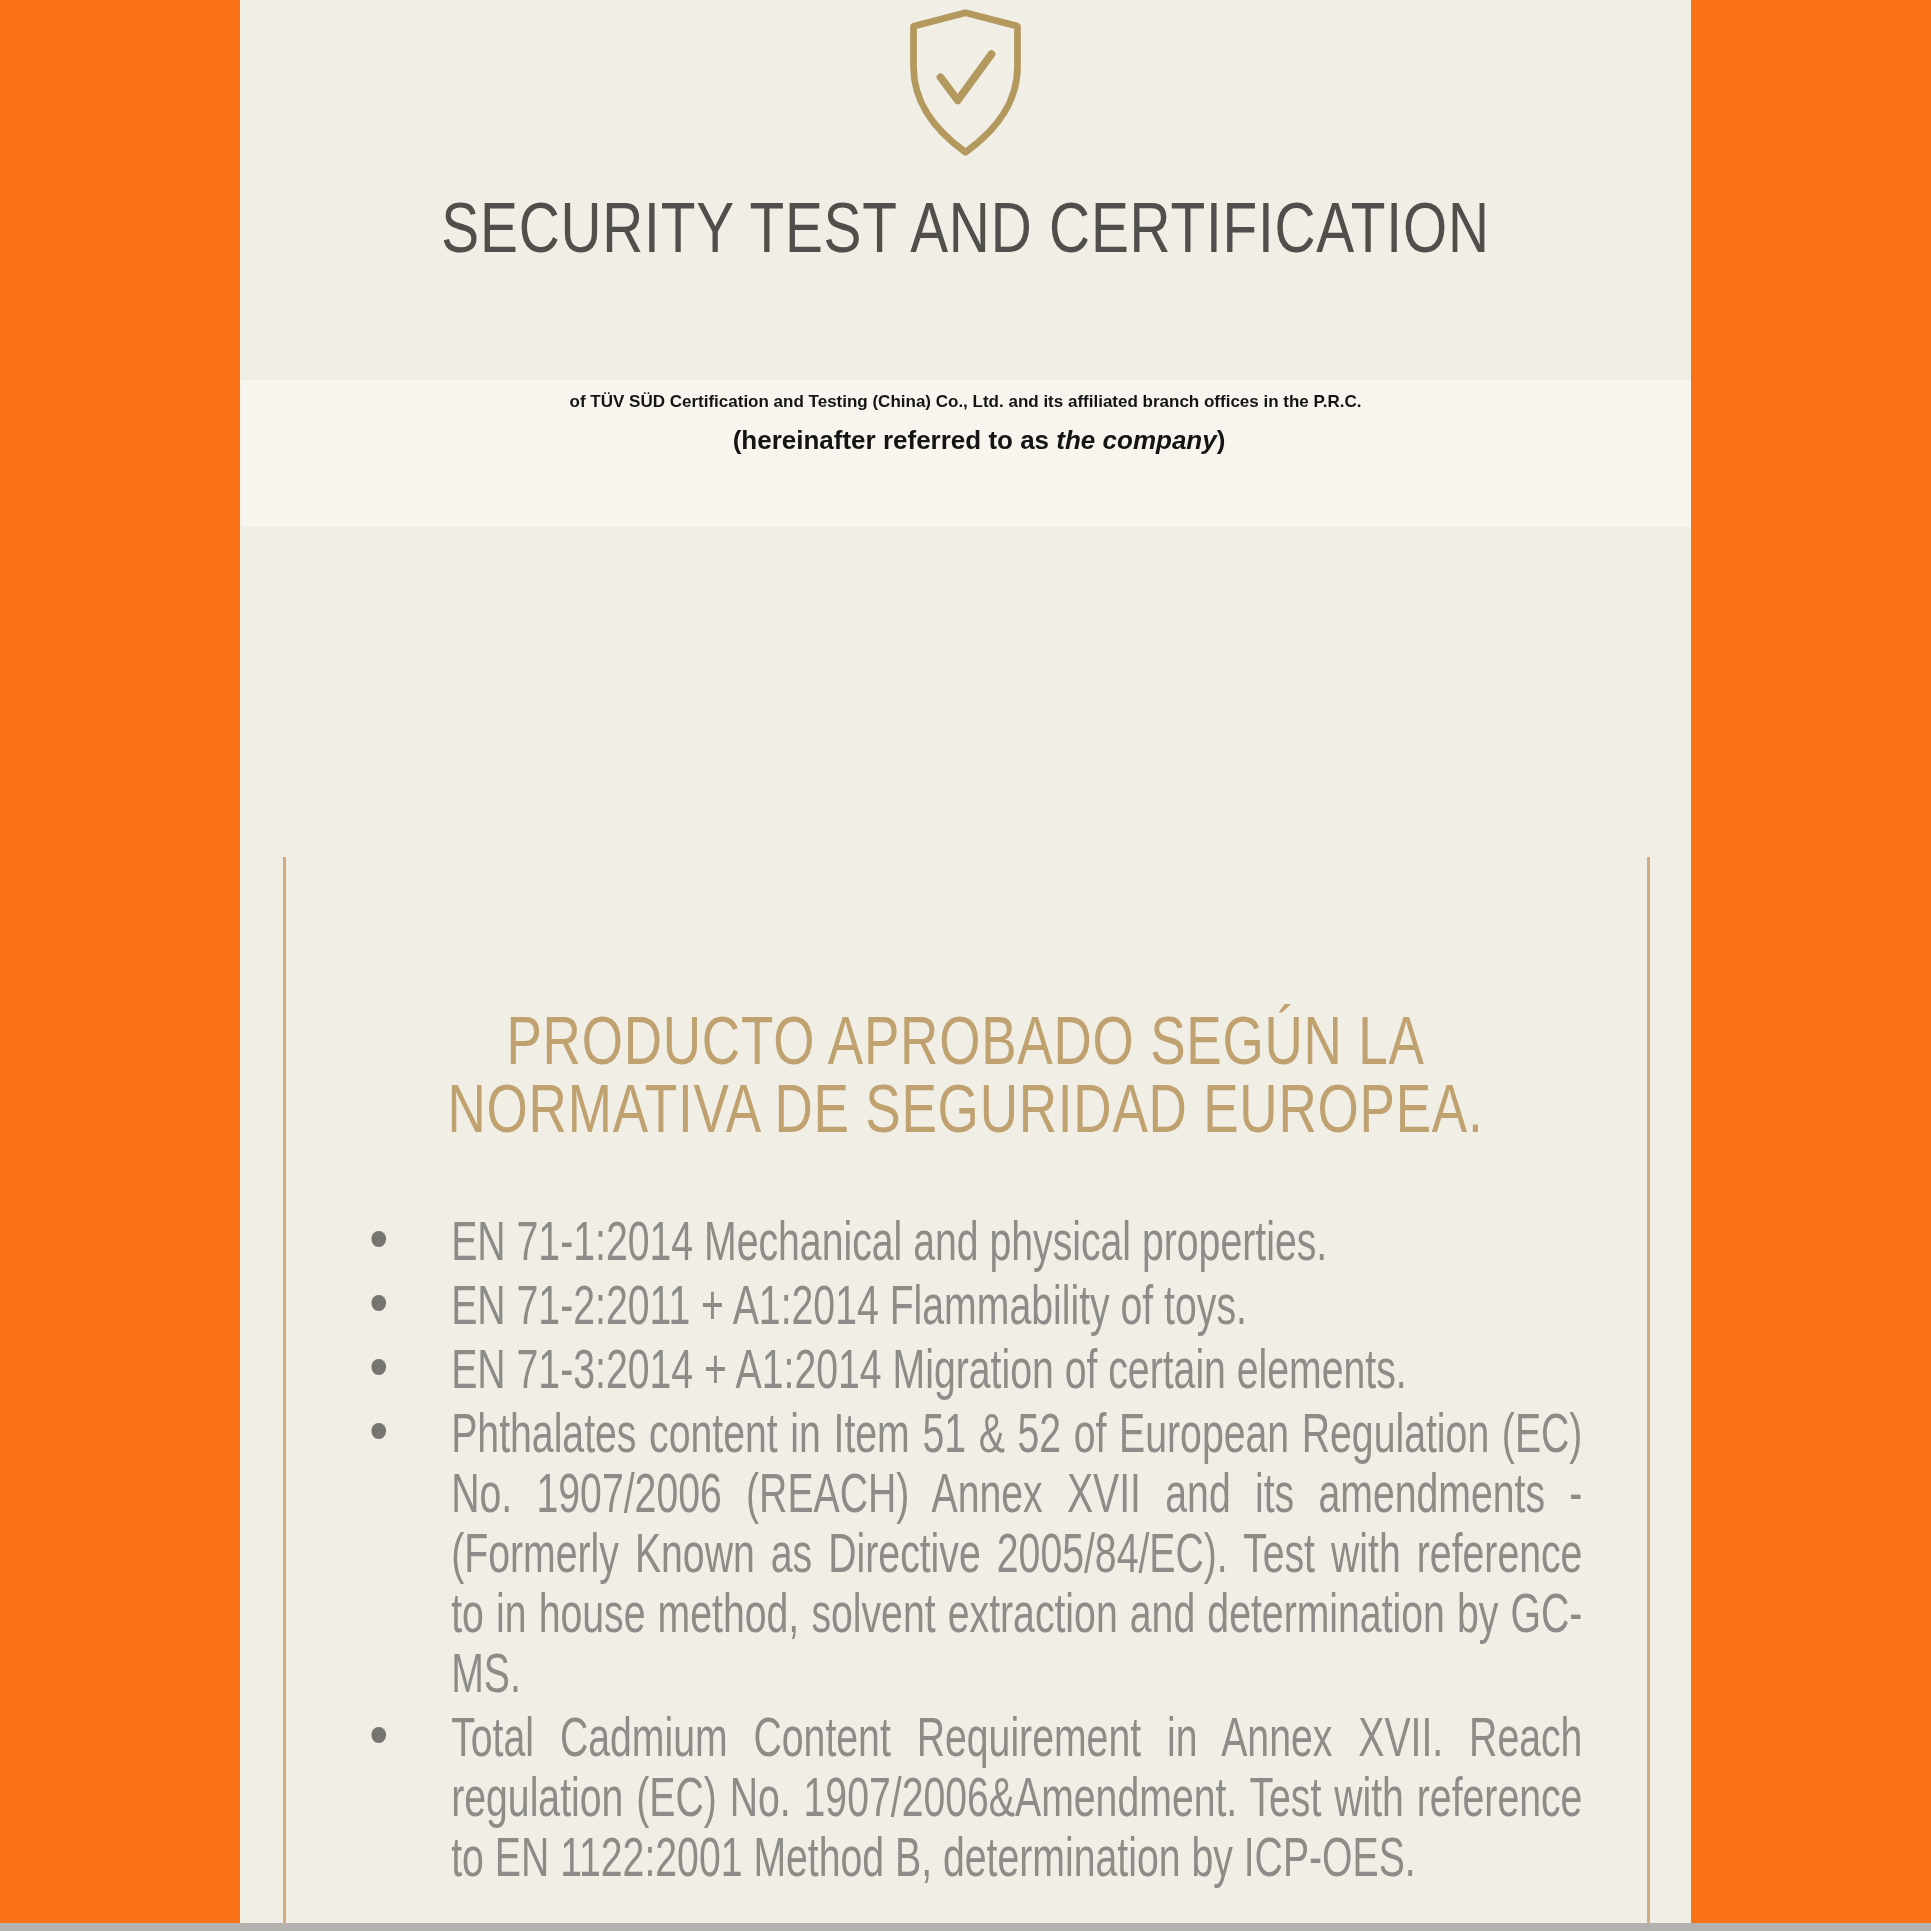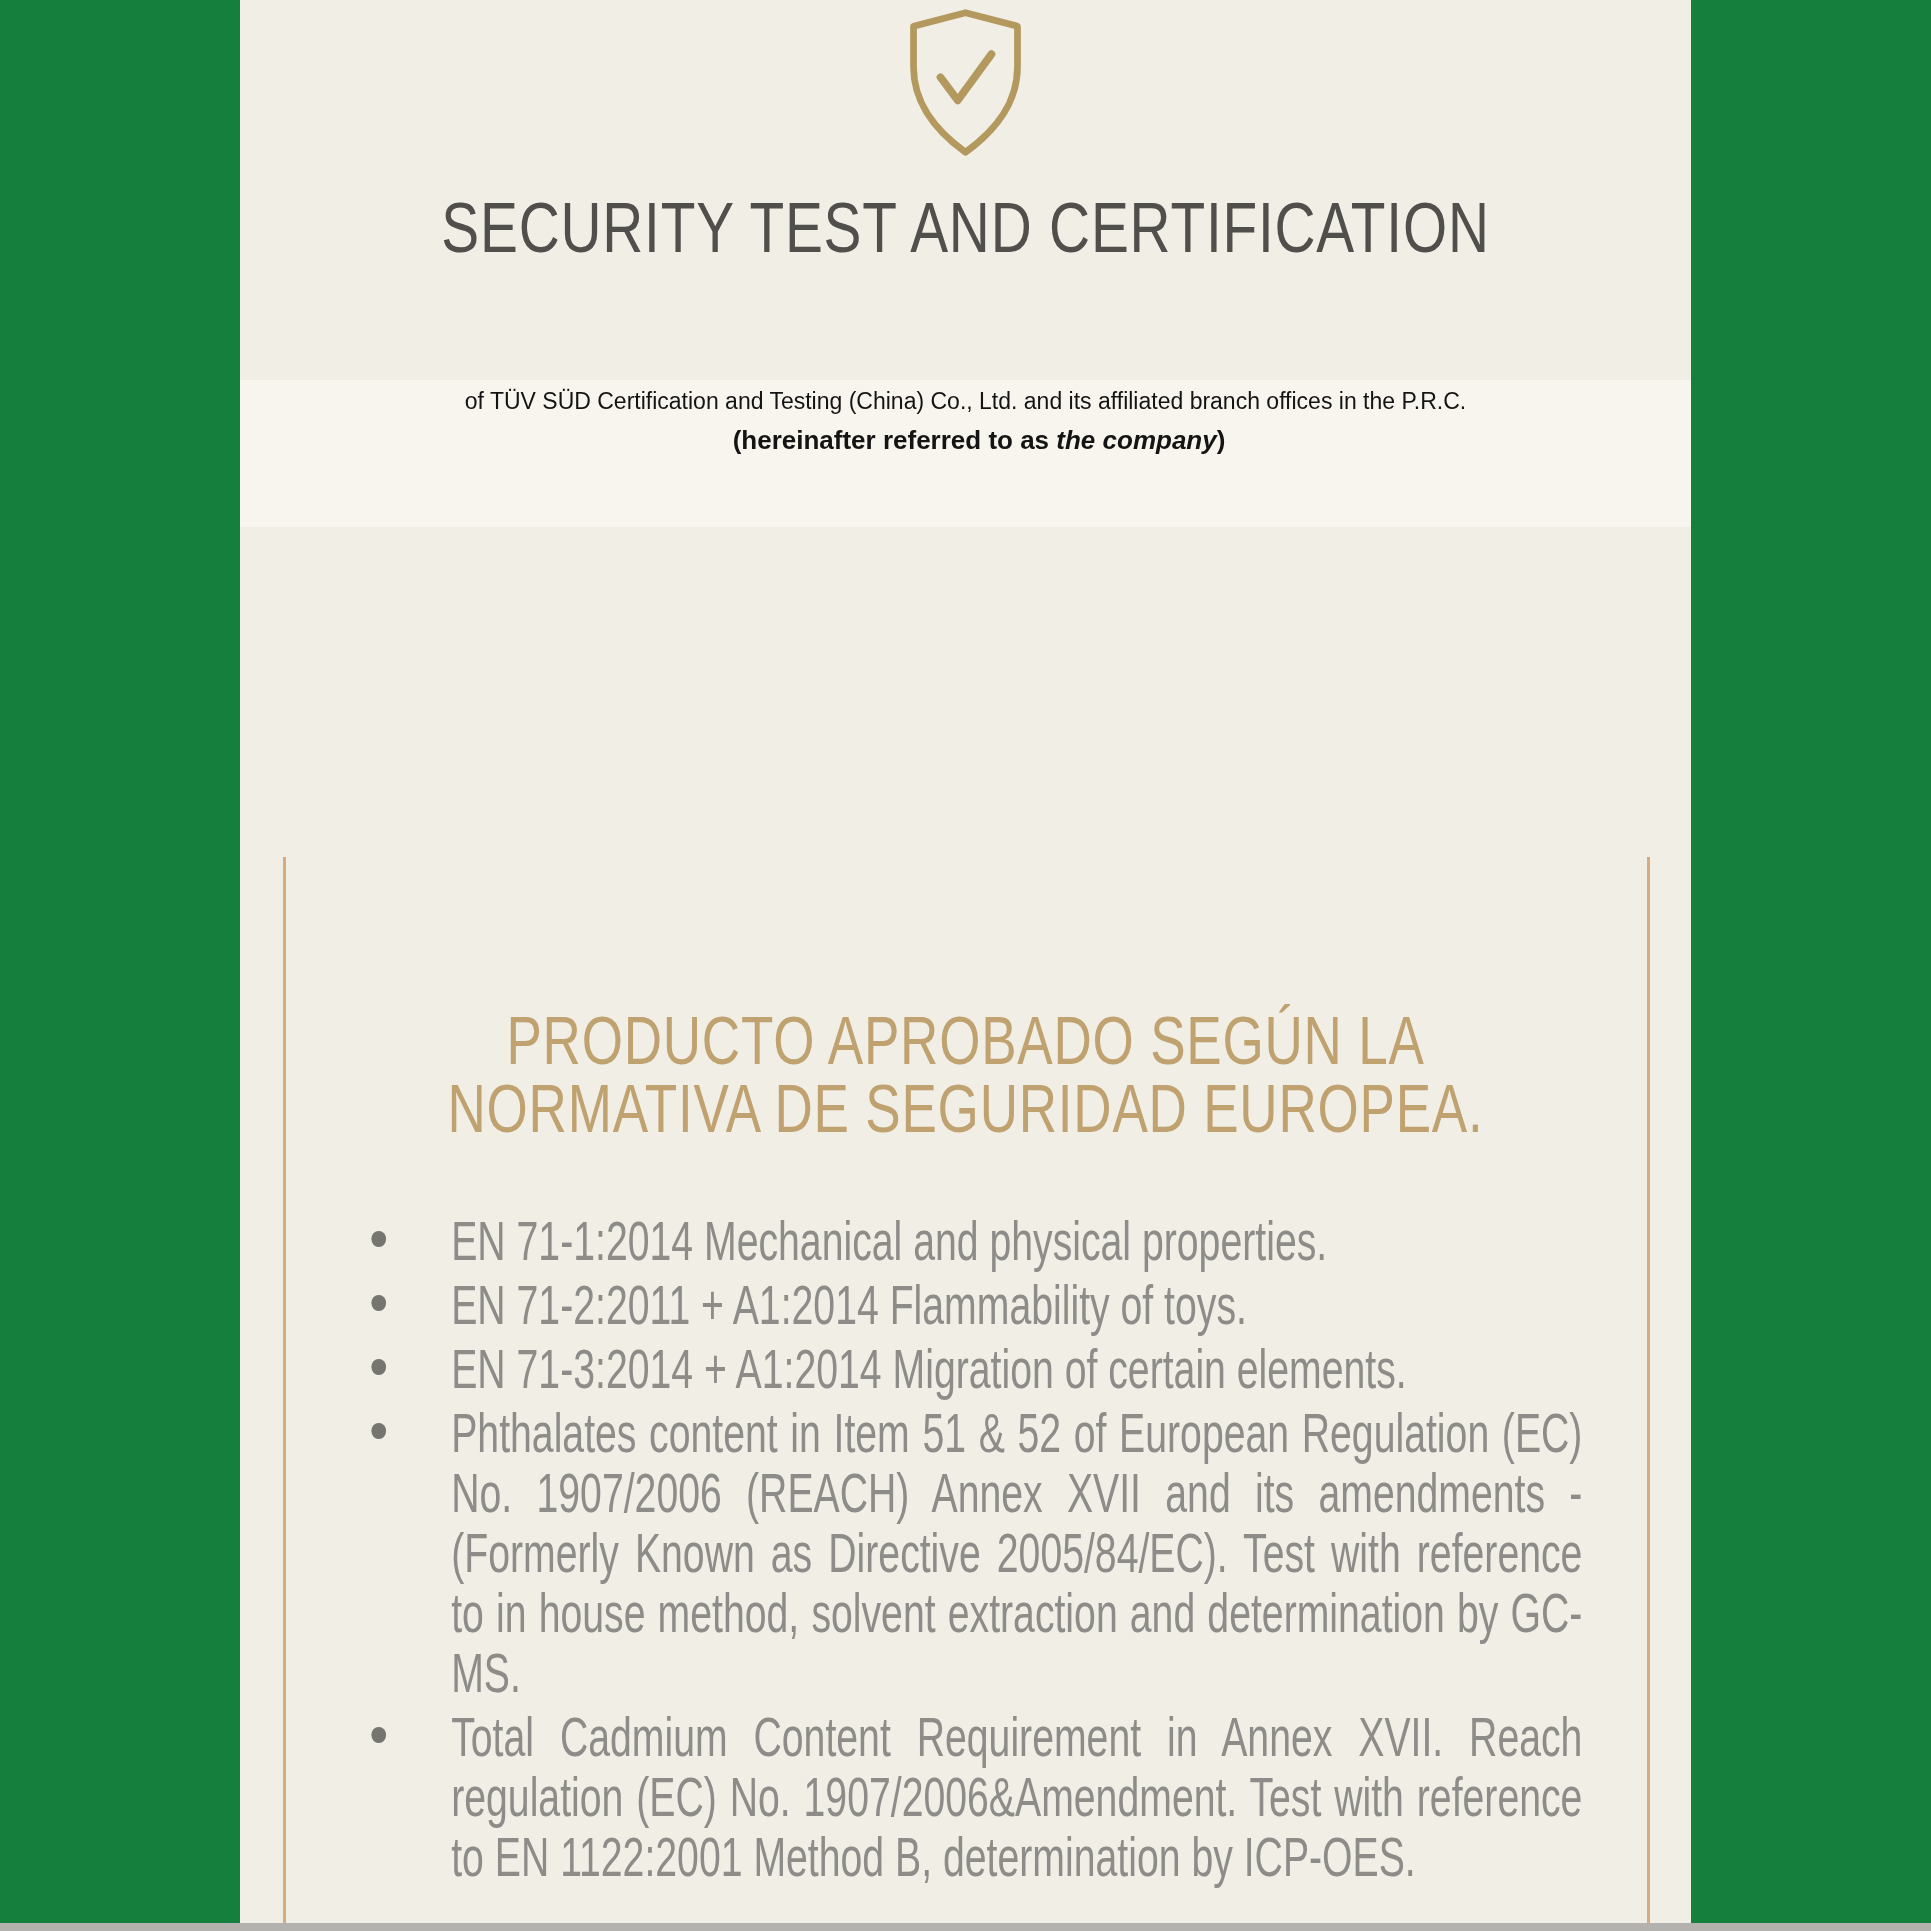--- a/index.html
+++ b/index.html
@@ -1,38 +1,38 @@
 <!DOCTYPE html>
 <html><head>
 <meta charset="utf-8">
 <style>
   html,body { margin:0; padding:0; background:#ffffff; }
   .page {
     position:relative; width:1931px; height:1931px; overflow:hidden;
-    background:#15803d; font-family:"Liberation Sans", sans-serif;
+    background:#f97316; font-family:"Liberation Sans", sans-serif;
   }
   .sheet {
     position:absolute; left:240px; top:0; width:1451px; height:1931px;
     background:#f0eee5;
   }
   
   .shield-wrap { position:absolute; top:5.8px; left:50%; margin-left:-68px; width:135px; height:154px; }
   
   .main-title {
     position:absolute; top:191px; left:0; width:100%; margin:0;
     text-align:center; font-size:71px; line-height:73px; font-weight:400;
     color:#514f4b; letter-spacing:1px;
     transform:scaleX(0.80); transform-origin:50% 50%;
     white-space:nowrap;
   }
   
   .terms-band { position:absolute; top:380px; left:0; width:100%; height:147px; background:#f7f5ed; }
   .terms { position:absolute; top:386px; left:0; width:100%; text-align:center; color:#141414; }
   .terms h2 { margin:0 0 9.7px 0; font-size:41px; line-height:44px; font-weight:700; }
-  .terms .subline { margin:0 0 7.7px 0; font-size:23px; line-height:31px; font-weight:400; white-space:nowrap; }
+  .terms .subline { margin:0 0 7.7px 0; font-size:17px; line-height:31px; font-weight:700; white-space:nowrap; }
   .terms .note { margin:0; font-size:26px; line-height:31px; font-weight:700;padding-left:27px; }
   .terms .note .it { font-style:italic; }
   
   .tuv-wrap {
     position:absolute; top:575px; left:50%; margin-left:-87px; width:174px; height:174px;
     filter:drop-shadow(0 5.8px 5.8px rgba(70,70,70,0.40));
   }
   .tuv-wrap svg text { font-family:"Liberation Sans", sans-serif; }
   
   .vline { position:absolute; top:857px; width:2.9px; height:1074px; background:#d7ab80; }

